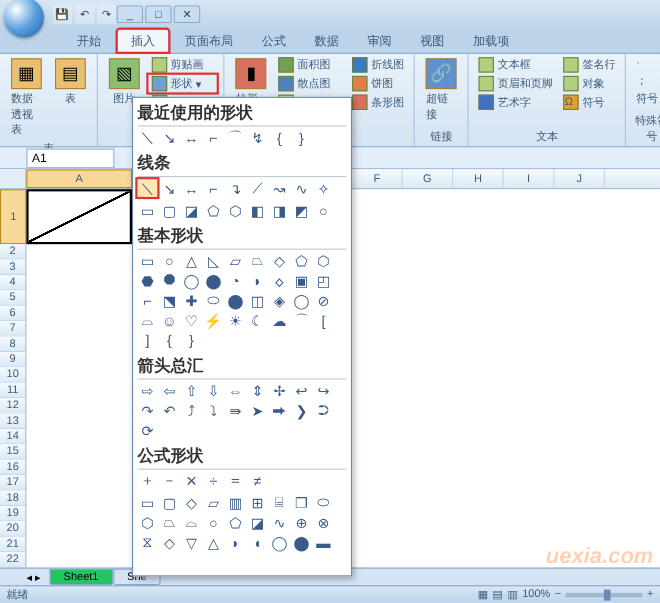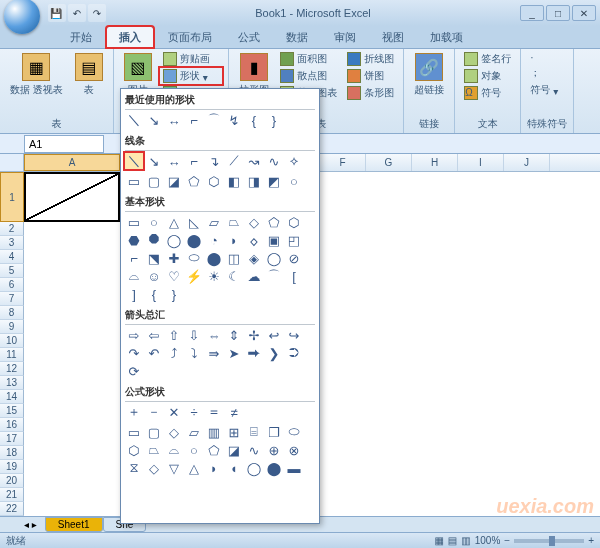--- a/index.html
+++ b/index.html
@@ -6,21 +6,21 @@
 body { width: 600px; height: 548px; background: #bcd4ea; font-size: 11px; overflow: hidden; position: relative; }
 .titlebar { height: 26px; background: linear-gradient(#d9e7f5,#bcd4ea); display: flex; align-items: center; padding: 0 4px; }
 .orb { width: 36px; height: 36px; border-radius: 50%; background: radial-gradient(circle at 30% 30%, #fff, #5a9fe0 50%, #1a5fa0); margin-top: 6px; margin-right: 4px; box-shadow: 0 1px 3px rgba(0,0,0,.4); }
 .qat { display: flex; gap: 2px; margin-left: 4px; }
 .qat-btn { width: 18px; height: 18px; background: rgba(255,255,255,.3); border-radius: 2px; display: flex; align-items: center; justify-content: center; font-size: 10px; color: #345; }
 .title-text { flex: 1; text-align: center; font-size: 11px; color: #3a5a7a; }
 .win-btns { display: flex; gap: 2px; }
 .win-btn { width: 24px; height: 16px; background: #c9ddf0; border: 1px solid #8aabce; border-radius: 2px; display: flex; align-items: center; justify-content: center; font-size: 10px; color: #345; }
 .tabs { height: 22px; display: flex; align-items: flex-end; padding-left: 58px; gap: 2px; }
 .tab { padding: 3px 12px 3px; font-size: 11px; color: #3a5a7a; cursor: pointer; border-radius: 3px 3px 0 0; }
-.tab.active { background: #f1f6fb; border: 1px solid #8aabce; border-bottom: none; font-weight: bold; }
+.tab.active { background: #f1f6fb; border: 1px solid #8aabce; border-bottom: none; }
 .tab.hot { outline: 2px solid #e03030; outline-offset: -1px; }
 .ribbon { height: 86px; background: linear-gradient(#eaf2fa,#d4e4f2); border-top: 1px solid #8aabce; border-bottom: 1px solid #8aabce; display: flex; }
 .group { border-right: 1px solid #a9c4de; padding: 2px 6px; display: flex; flex-direction: column; justify-content: space-between; }
 .group-content { display: flex; gap: 4px; flex: 1; align-items: flex-start; }
 .group-label { text-align: center; font-size: 10px; color: #3a5a7a; padding-top: 1px; }
 .big-btn { display: flex; flex-direction: column; align-items: center; gap: 2px; padding: 2px 4px; cursor: pointer; }
 .big-btn .ico { width: 28px; height: 28px; background: #e8c070; border: 1px solid #b08030; display: flex; align-items: center; justify-content: center; font-size: 16px; }
 .big-btn span { font-size: 10px; color: #3a5a7a; }
 .small-stack { display: flex; flex-direction: column; gap: 1px; }
 .small-btn { display: flex; align-items: flex-end; gap: 3px; padding: 1px 3px; font-size: 10px; color: #3a5a7a; cursor: pointer; white-space: nowrap; }
@@ -35,43 +35,42 @@
 .ch.sel { background: #f7d899; border: 1px solid #c08a20; }
 .rows { display: flex; }
 .row-headers { width: 24px; display: flex; flex-direction: column; }
 .rh { height: 14px; border-bottom: 1px solid #c3d5e7; border-right: 1px solid #9fb9d3; background: linear-gradient(#f5f9fd,#dce9f5); display: flex; align-items: center; justify-content: center; font-size: 10px; color: #3a5a7a; }
 .rh.sel { background: #f7d899; border: 1px solid #c08a20; height: 50px; }
 .cells { flex: 1; position: relative; }
 .big-cell { position: absolute; left: 0; top: 0; width: 96px; height: 50px; border: 2px solid #000; }
 .big-cell::before { content: ""; position: absolute; inset: 0; background: linear-gradient(to bottom right, transparent calc(50% - 1px), #000 calc(50% - 1px), #000 calc(50% + 1px), transparent calc(50% + 1px)); }
 .shapes-dropdown { position: absolute; left: 120px; top: 88px; width: 200px; height: 436px; background: #fff; border: 1px solid #6a8ab0; box-shadow: 2px 2px 6px rgba(0,0,0,.3); z-index: 100; overflow: hidden; }
 .dd-section { padding: 2px 4px; }
-.dd-title { font-size: 10px; font-weight: bold; color: #333; padding: 2px 0; border-bottom: 1px solid #c0c8d0; margin-bottom: 2px; }
+.dd-title { font-size: 15px; font-weight: bold; color: #333; padding: 2px 0; border-bottom: 1px solid #c0c8d0; margin-bottom: 2px; }
 .dd-shapes { display: flex; flex-wrap: wrap; gap: 2px; }
 .shape-ico { width: 18px; height: 16px; display: flex; align-items: center; justify-content: center; font-size: 13px; color: #3a5a8a; cursor: pointer; font-family: "Segoe UI Symbol", sans-serif; }
 .shape-ico.hot { outline: 2px solid #e03030; background: #ffe8b0; }
 .sheet-tabs { position: absolute; bottom: 16px; left: 0; right: 0; height: 16px; background: #d4e4f2; border-top: 1px solid #8aabce; display: flex; align-items: center; padding-left: 24px; font-size: 10px; }
-.sheet-tab { padding: 1px 12px; background: #eab308; border: 1px solid #8aabce; border-radius: 0 0 3px 3px; margin-top: -1px; }
+.sheet-tab { padding: 1px 12px; background: #22c55e; border: 1px solid #8aabce; border-radius: 0 0 3px 3px; margin-top: -1px; }
 .status-bar { position: absolute; bottom: 0; left: 0; right: 0; height: 16px; background: linear-gradient(#d9e7f5,#bcd4ea); border-top: 1px solid #8aabce; display: flex; align-items: center; justify-content: space-between; padding: 0 6px; font-size: 10px; color: #3a5a7a; }
 .watermark { position: absolute; right: 6px; bottom: 30px; font-size: 20px; color: rgba(255,120,40,.35); font-weight: bold; font-style: italic; z-index: 200; pointer-events: none; }
 .zoom { display: flex; align-items: center; gap: 4px; }
 .zoom-slider { width: 70px; height: 4px; background: #a0b8d0; position: relative; }
 .zoom-thumb { position: absolute; left: 50%; top: -3px; width: 6px; height: 10px; background: #6a8ab0; }
 </style>
 </head>
 <body>
 
 <div class="titlebar">
   <div class="orb"></div>
   <div class="qat">
     <div class="qat-btn">💾</div>
     <div class="qat-btn">↶</div>
     <div class="qat-btn">↷</div>
   </div>
-  <div class="title-text">Book1 - Microsoft Excel</div>
   <div class="win-btns">
     <div class="win-btn">_</div>
     <div class="win-btn">□</div>
     <div class="win-btn">✕</div>
   </div>
 </div>
 
 <div class="tabs">
   <div class="tab">开始</div>
   <div class="tab active hot">插入</div>
@@ -159,20 +158,34 @@
     <div class="group-content">
       <div class="big-btn">
           <div class="ico" style="background:#6090d0">🔗</div>
           <span>超链接</span>
         </div>
     </div>
     <div class="group-label">链接</div>
   </div>
   <div class="group">
     <div class="group-content">
+      <div class="small-stack">
+        <div class="small-btn">
+            <div class="ico"></div>
+            <span>文本框</span>
+          </div>
+        <div class="small-btn">
+            <div class="ico"></div>
+            <span>页眉和页脚</span>
+          </div>
+        <div class="small-btn">
+            <div class="ico" style="background:#4070c0"></div>
+            <span>艺术字</span>
+          </div>
+      </div>
       <div class="small-stack">
         <div class="small-btn">
             <div class="ico"></div>
             <span>签名行</span>
           </div>
         <div class="small-btn">
             <div class="ico"></div>
             <span>对象</span>
           </div>
         <div class="small-btn">

